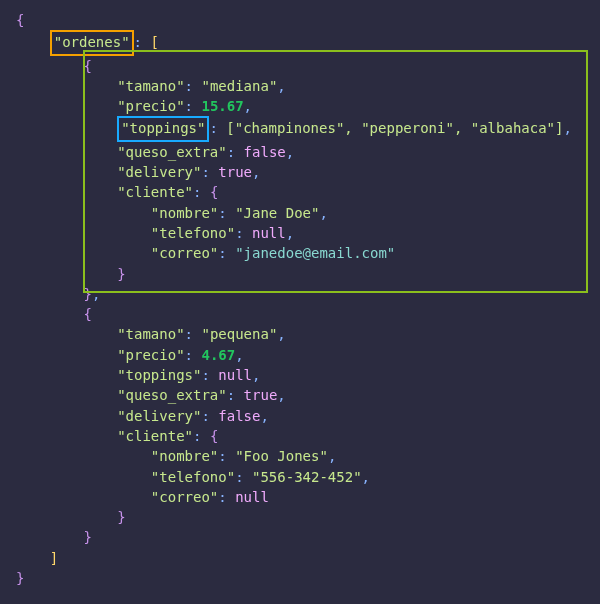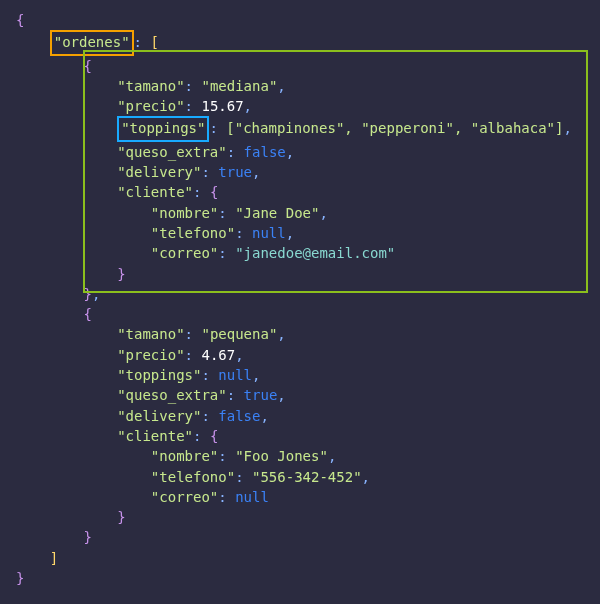--- a/index.html
+++ b/index.html
@@ -14,22 +14,22 @@
     width: 600px;
     height: 604px;
     background: #2b2b40;
     padding: 10px 16px;
     position: relative;
     line-height: 1.45;
   }
   .line { white-space: pre; }          
   .k  { color: #c7e88d; }          
   .s  { color: #c7e88d; }          
-  .n  { color: #ffffff; }          
-  .b  { color: #3b82f6; }          
+  .n  { color: #22c55e; font-weight: bold; }          
+  .b  { color: #f0abfc; }          
   .col{ color: #89b4ff; }          
   .comma { color: #89b4ff; }
   .br { color: #ffd86b; }          
   .cb { color: #c792ea; }          
   .em { color: #89d9d1; }          
 
   .hl-orange {
     border: 2px solid #f5a000;
     padding: 0 2px 1px 2px;
     display: inline-block;

